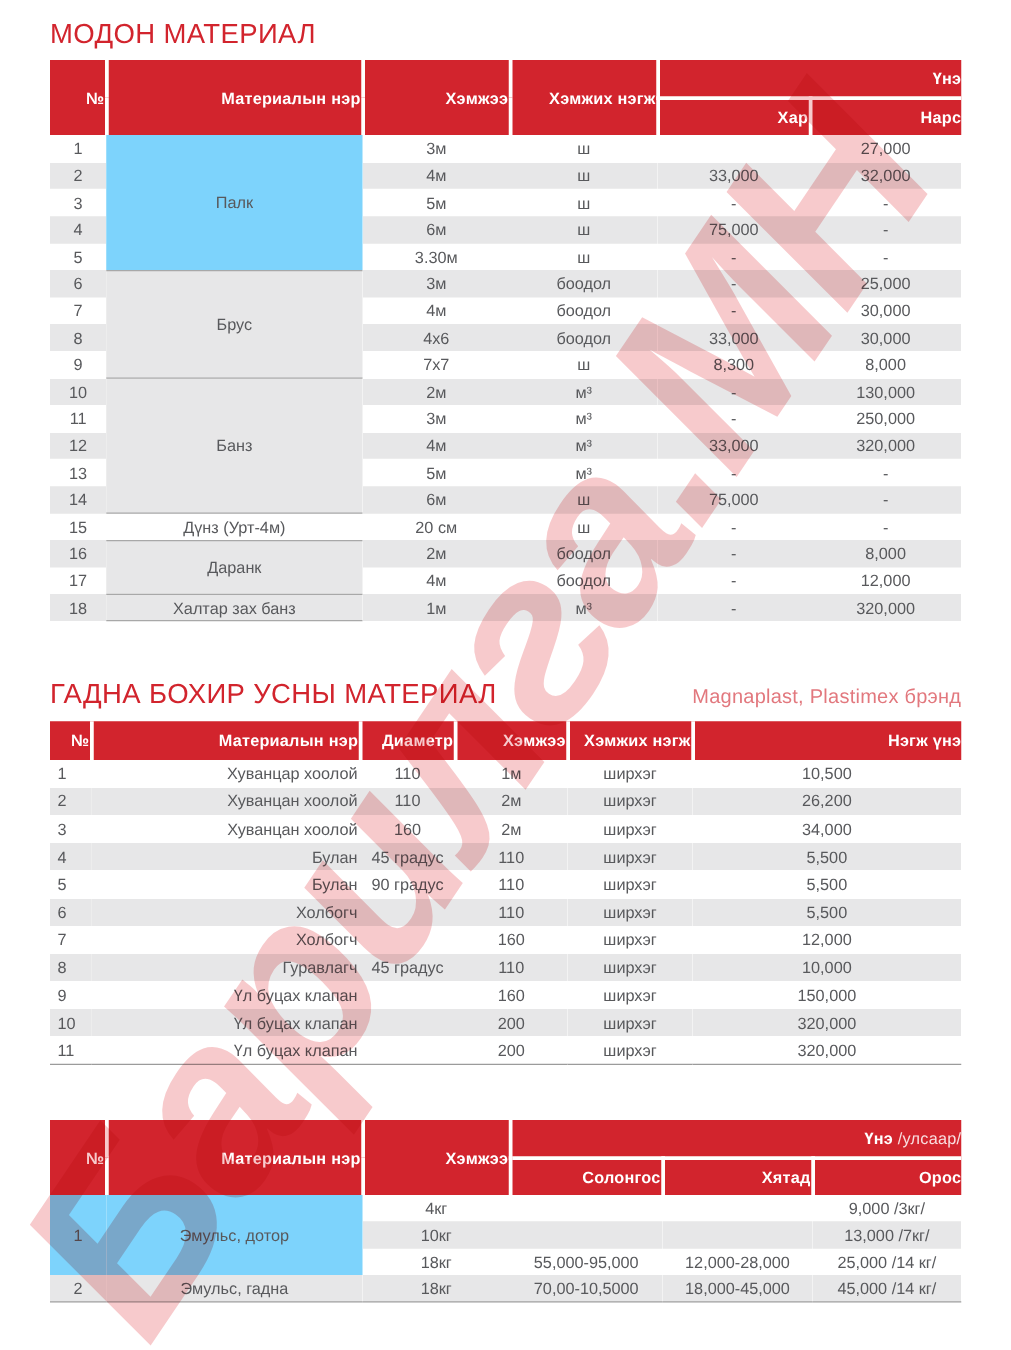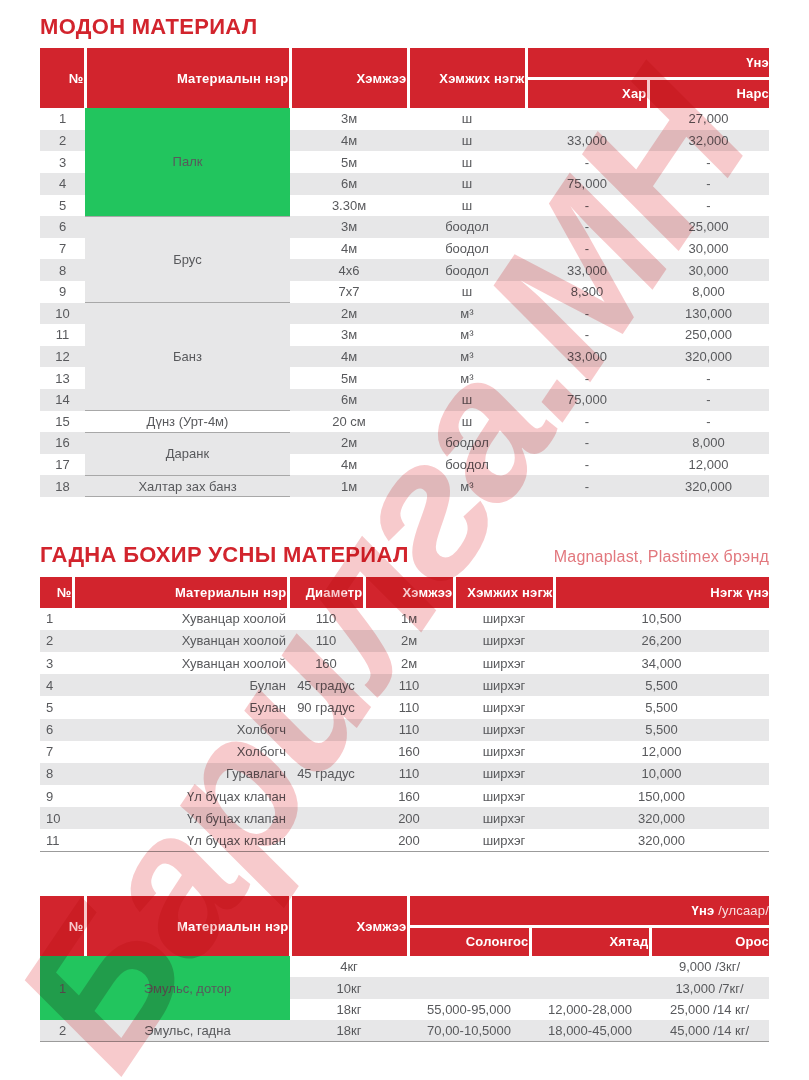--- a/index.html
+++ b/index.html
@@ -15,21 +15,21 @@
     width:809px;height:1080px;
     background:#fff;
     overflow:hidden;
     font-family:"Liberation Sans",sans-serif;
     margin:0 auto;
   }
   .content{padding:0 40px;position:relative;z-index:1;}
   .section-title{
     color:var(--red);
     font-size:22px;
-    font-weight:bold;
+    font-weight:normal;
     letter-spacing:.3px;
     line-height:1.1;
   }
   .title-row{display:flex;align-items:baseline;gap:8px;justify-content:space-between;}
   .subtitle{
     color:#e2787e;
     font-size:16px;
     font-weight:normal;
     letter-spacing:.2px;
   }
@@ -54,21 +54,21 @@
   th.split-top{border-bottom:3px solid #fff;}
   td{
     font-size:13px;
     color:var(--txt);
     text-align:center;
     padding:0 2px;
     overflow:hidden;
     white-space:nowrap;
   }
   tr.stripe td{background:var(--stripe);}
-  td.merged{background:#22c55e;}
+  td.merged{background:#7dd3fc;}
 
   
   .t1 thead th{height:30px;}
   .t1 tbody td{height:21.6px;}
   .t1 td.name-cell{border-bottom:1px solid #a8a8a8;}
   
   .t2 thead th{height:31px;}
   .t2 tbody td{height:22.2px;}
   .t2 tbody td.lname{text-align:right;padding-left:12px;}
   .t2 tbody td.lnum{text-align:left;padding-left:6px;}

